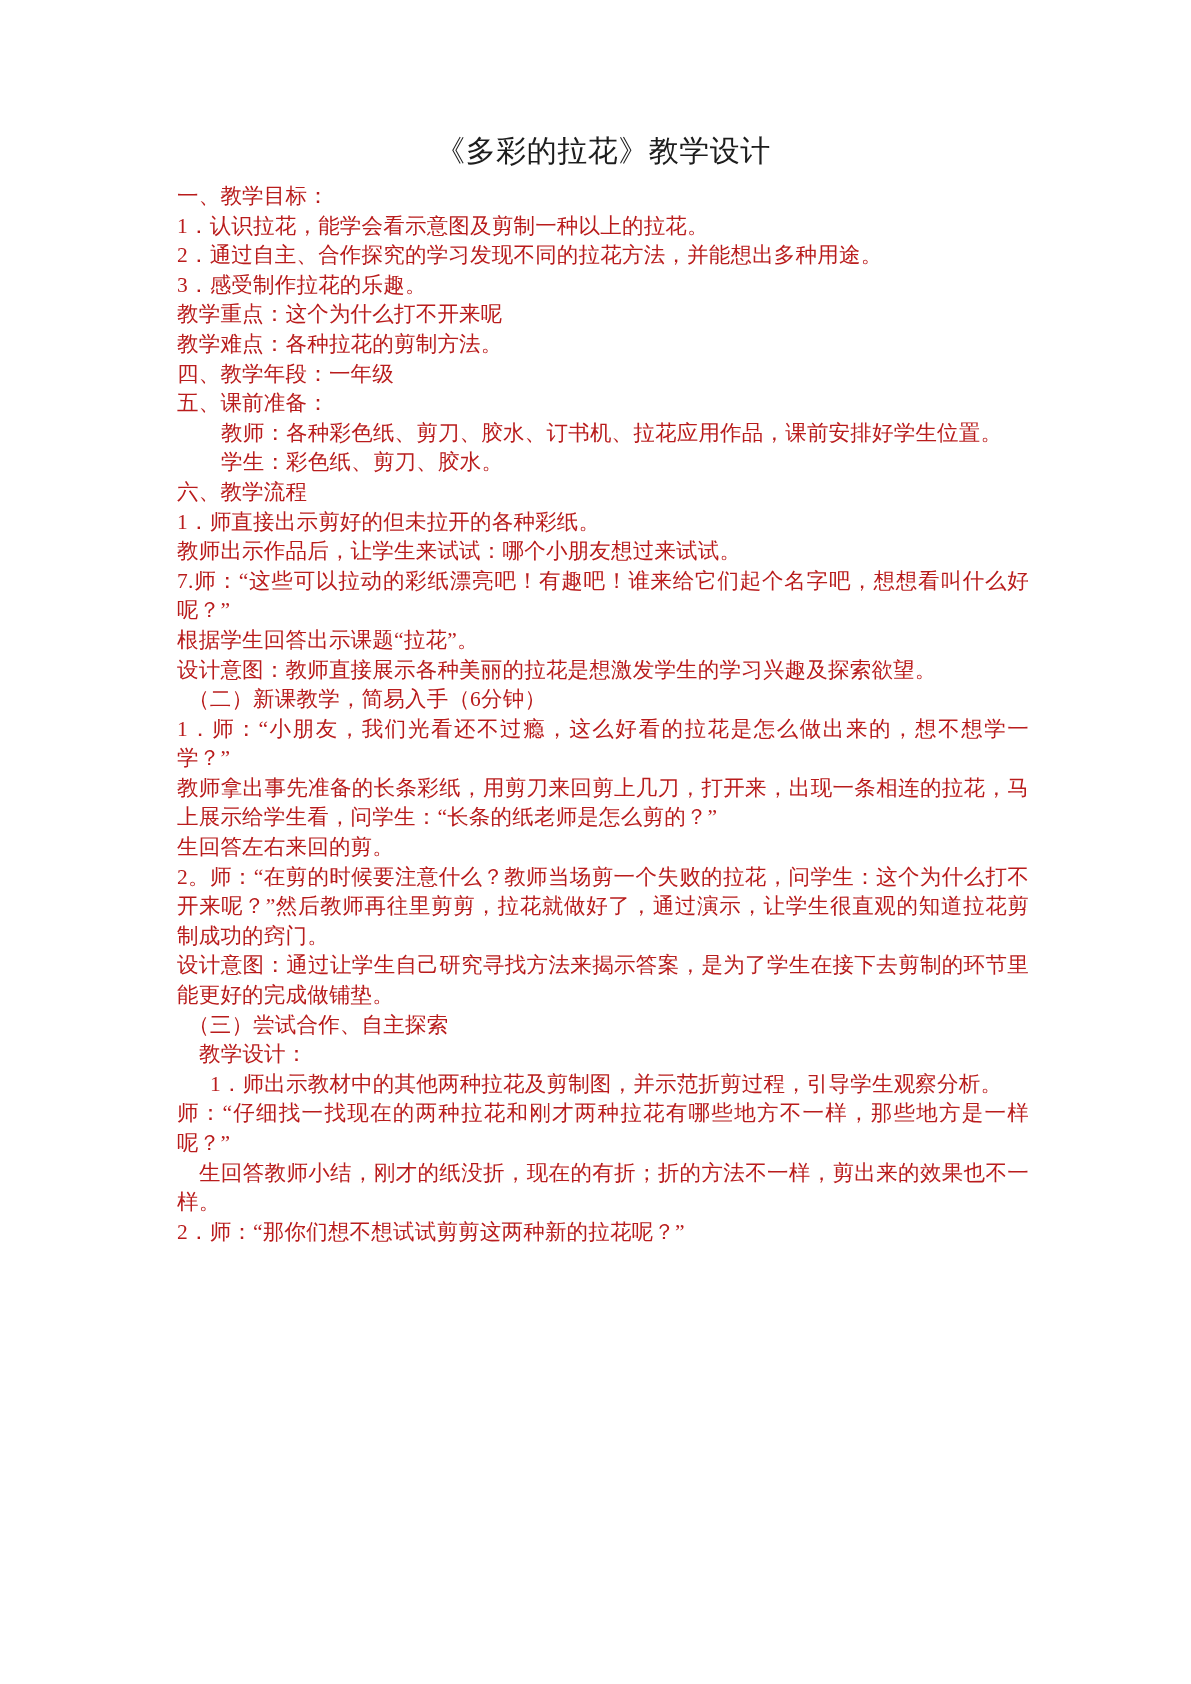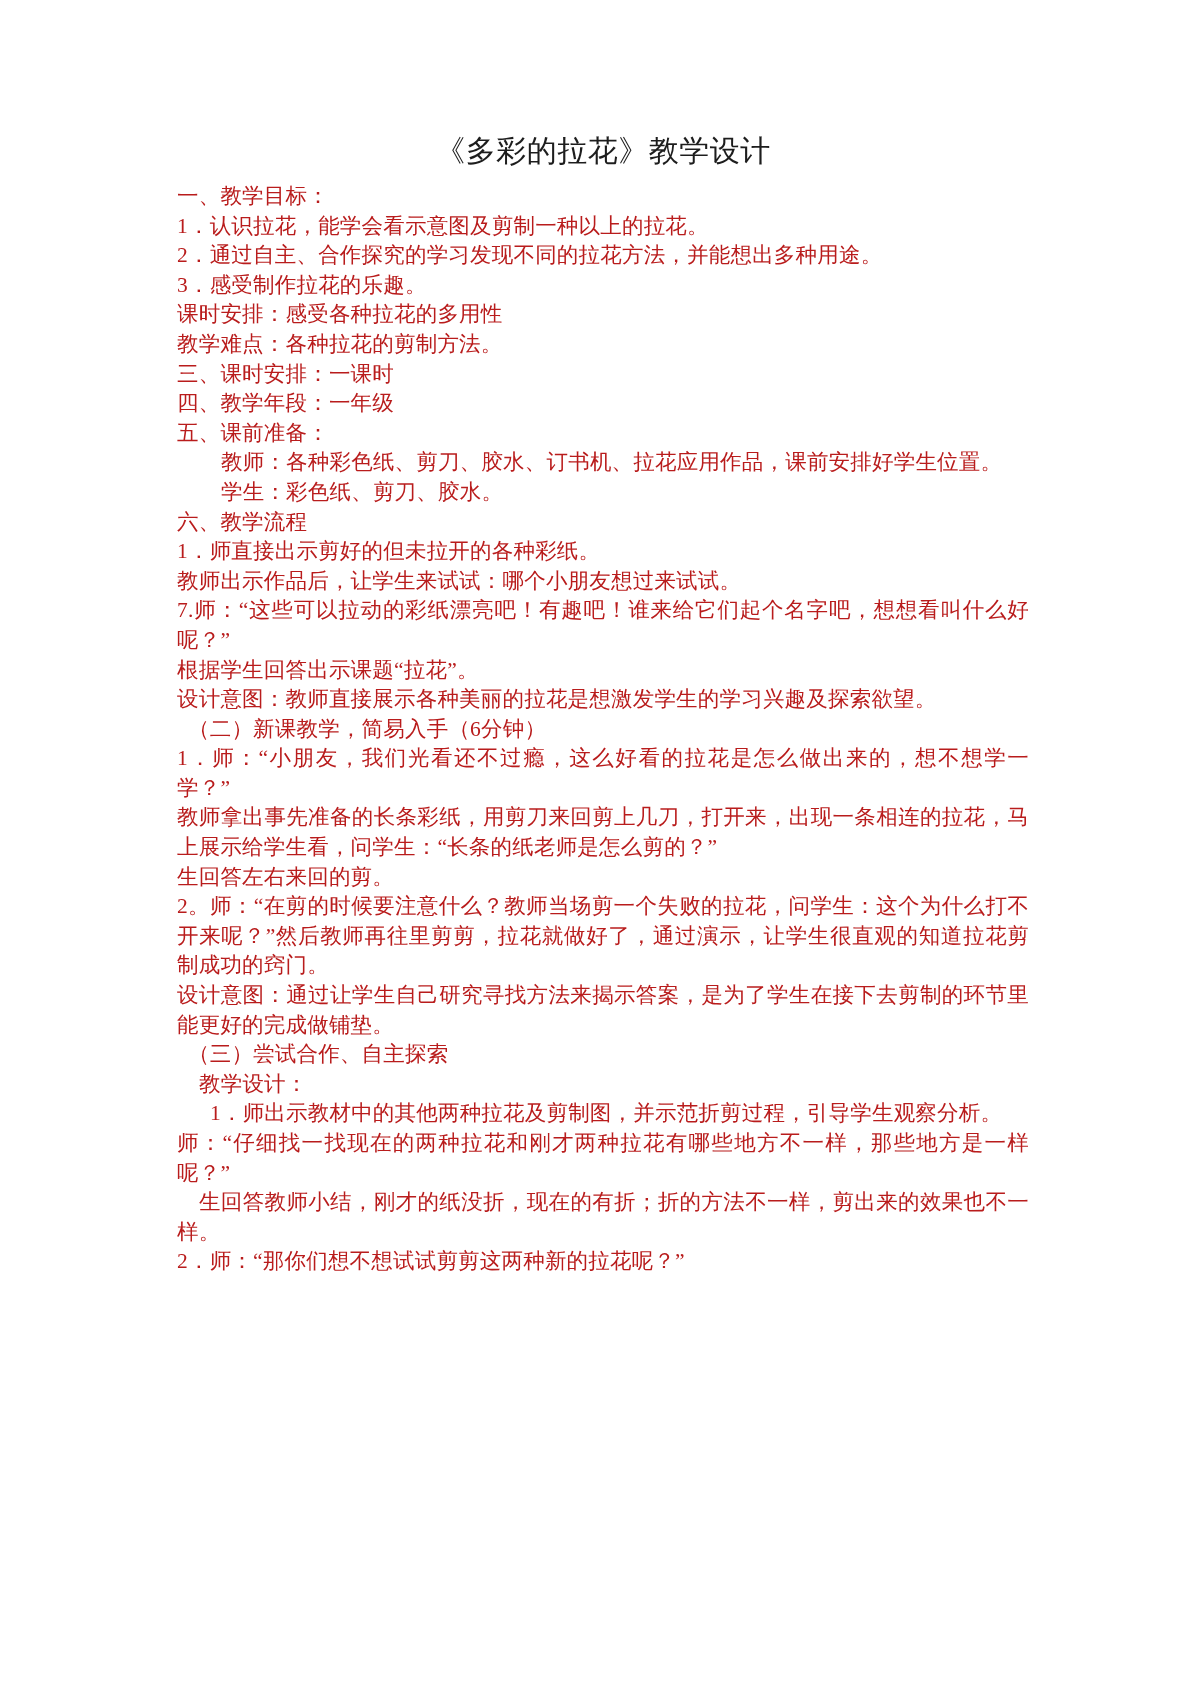--- a/index.html
+++ b/index.html
@@ -58,23 +58,22 @@
 <div class="page">
   <div class="content">
 
     <h1 class="doc-title">《多彩的拉花》教学设计</h1>
 
     <div class="body-text">
         <p class="ind-0">一、教学目标：</p>
         <p class="ind-0">1．认识拉花，能学会看示意图及剪制一种以上的拉花。</p>
         <p class="ind-0">2．通过自主、合作探究的学习发现不同的拉花方法，并能想出多种用途。</p>
         <p class="ind-0">3．感受制作拉花的乐趣。</p>
-        <p class="ind-0">课时安排：感受各种拉花的多用性</p>
+        <p class="ind-0">教学重点：这个为什么打不开来呢</p>
         <p class="ind-0">教学难点：各种拉花的剪制方法。</p>
-        <p class="ind-0">三、课时安排：一课时</p>
         <p class="ind-0">四、教学年段：一年级</p>
         <p class="ind-0">五、课前准备：</p>
         <p class="ind-2">教师：各种彩色纸、剪刀、胶水、订书机、拉花应用作品，课前安排好学生位置。</p>
         <p class="ind-2">学生：彩色纸、剪刀、胶水。</p>
         <p class="ind-0">六、教学流程</p>
         <p class="ind-0">1．师直接出示剪好的但未拉开的各种彩纸。</p>
         <p class="ind-0">教师出示作品后，让学生来试试：哪个小朋友想过来试试。</p>
         <p class="ind-0">7.师：“这些可以拉动的彩纸漂亮吧！有趣吧！谁来给它们起个名字吧，想想看叫什么好呢？”</p>
         <p class="ind-0">根据学生回答出示课题“拉花”。</p>
         <p class="ind-0">设计意图：教师直接展示各种美丽的拉花是想激发学生的学习兴趣及探索欲望。</p>

